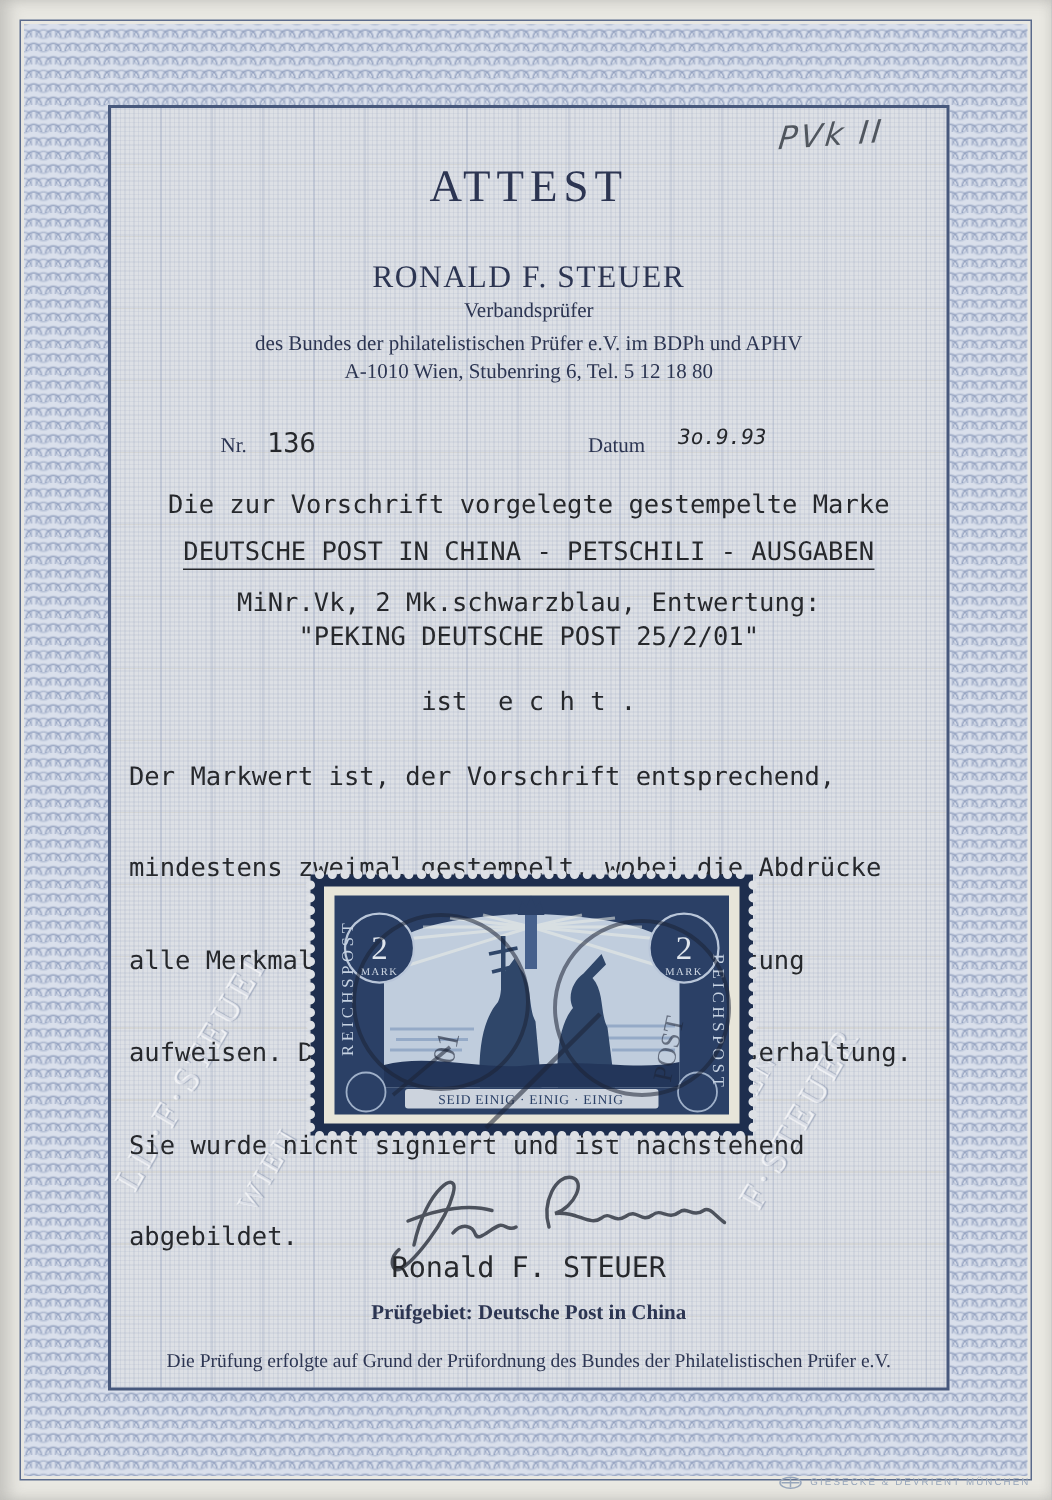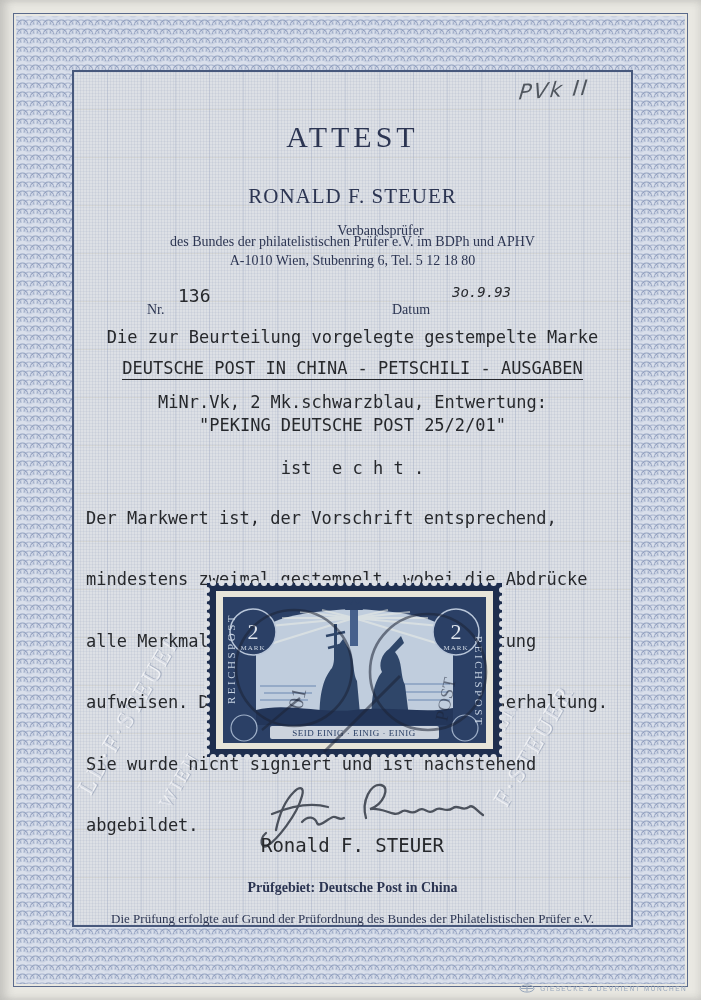--- a/index.html
+++ b/index.html
@@ -20,21 +20,21 @@
   
   .inner{position:absolute;left:72px;top:70px;width:557px;height:853px;
     border:2px solid #47587c;background-color:#dde0e5;
     background-image:
       repeating-linear-gradient(90deg, rgba(146,158,186,.16) 0 1px, rgba(0,0,0,0) 1px 3px),
       repeating-linear-gradient(0deg,  rgba(146,158,186,.13) 0 1px, rgba(0,0,0,0) 1px 3px),
       repeating-linear-gradient(90deg, rgba(0,0,0,0) 0 33px, rgba(125,140,175,.20) 33px 34px),
       repeating-linear-gradient(0deg,  rgba(0,0,0,0) 0 47px, rgba(172,162,132,.16) 47px 48px);}
   .abs{position:absolute;}
   .ctr{left:0;width:100%;text-align:center;}
-  .navy{color:#2c3552;margin-top:12px;}
+  .navy{color:#2c3552;}
   .mono{font-family:"DejaVu Sans Mono",monospace;color:#26282c;white-space:pre;}
   .title{font-size:30px;letter-spacing:4px;}
   .name{font-size:21px;letter-spacing:1px;}
   .small-serif{font-size:14px;}
   .pencil{font-family:"DejaVu Sans",sans-serif;font-style:italic;color:#50565e;
           font-size:21px;letter-spacing:2px;transform:rotate(-4deg) skewX(-10deg);}
   .jline{text-align:justify;height:23.4px;overflow:hidden;font-size:17px;}
   .jline::after{content:"";display:inline-block;width:100%;}
   .lastline{font-size:17px;height:23.4px;}
   .underlined{border-bottom:1.6px solid #26282c;padding-bottom:1px;}
@@ -56,30 +56,30 @@
 
     <div class="abs ghost" style="left:22px;top:700px;font-size:24px;">LD·F·STEUER</div>
     <div class="abs ghost" style="left:100px;top:718px;font-size:19px;">WIEN</div>
     <div class="abs ghost" style="left:438px;top:712px;font-size:24px;">F·STEUER</div>
     <div class="abs ghost" style="left:420px;top:666px;font-size:18px;">WIEN</div>
 
     <div class="abs pencil" style="left:445px;top:6px;">PVk II</div>
 
     <div class="abs ctr navy title" style="top:36px;">ATTEST</div>
     <div class="abs ctr navy name" style="top:100px;">RONALD F. STEUER</div>
-    <div class="abs ctr navy small-serif" style="top:139px;padding-left:28px;">Verbandsprüfer</div>
+    <div class="abs ctr navy small-serif" style="top:128px;">Verbandsprüfer</div>
     <div class="abs ctr navy small-serif" style="top:150px;">des Bundes der philatelistischen Prüfer e.V. im BDPh und APHV</div>
     <div class="abs ctr navy small-serif" style="top:169px;">A-1010 Wien, Stubenring 6, Tel. 5 12 18 80</div>
 
     <div class="abs navy small-serif" style="left:73px;top:218px;">Nr.</div>
     <div class="abs mono" style="left:104px;top:213px;font-size:18px;">136</div>
     <div class="abs navy small-serif" style="left:318px;top:218px;">Datum</div>
     <div class="abs mono" style="left:378px;top:212px;font-size:14px;font-style:italic;">3o.9.93</div>
 
-    <div class="abs ctr mono" style="top:255px;font-size:17px;">Die zur Beurteilung vorgelegte gestempelte Marke</div>
+    <div class="abs ctr mono" style="top:255px;font-size:17px;">Die zur Vorschrift vorgelegte gestempelte Marke</div>
     <div class="abs ctr" style="top:286px;">
       <span class="mono underlined" style="font-size:17px;margin-top:25px;">DEUTSCHE POST IN CHINA - PETSCHILI - AUSGABEN</span>
     </div>
     <div class="abs ctr mono" style="top:320px;font-size:17px;">MiNr.Vk, 2 Mk.schwarzblau, Entwertung:</div>
     <div class="abs ctr mono" style="top:343px;font-size:17px;">"PEKING DEUTSCHE POST 25/2/01"</div>
     <div class="abs ctr mono" style="top:386px;font-size:17px;">ist  e c h t .</div>
 
     <div class="abs mono" style="left:12px;top:398px;width:534px;">
       <div class="jline">Der Markwert ist, der Vorschrift entsprechend,</div>
       <div class="jline">mindestens zweimal gestempelt, wobei die Abdrücke</div>

